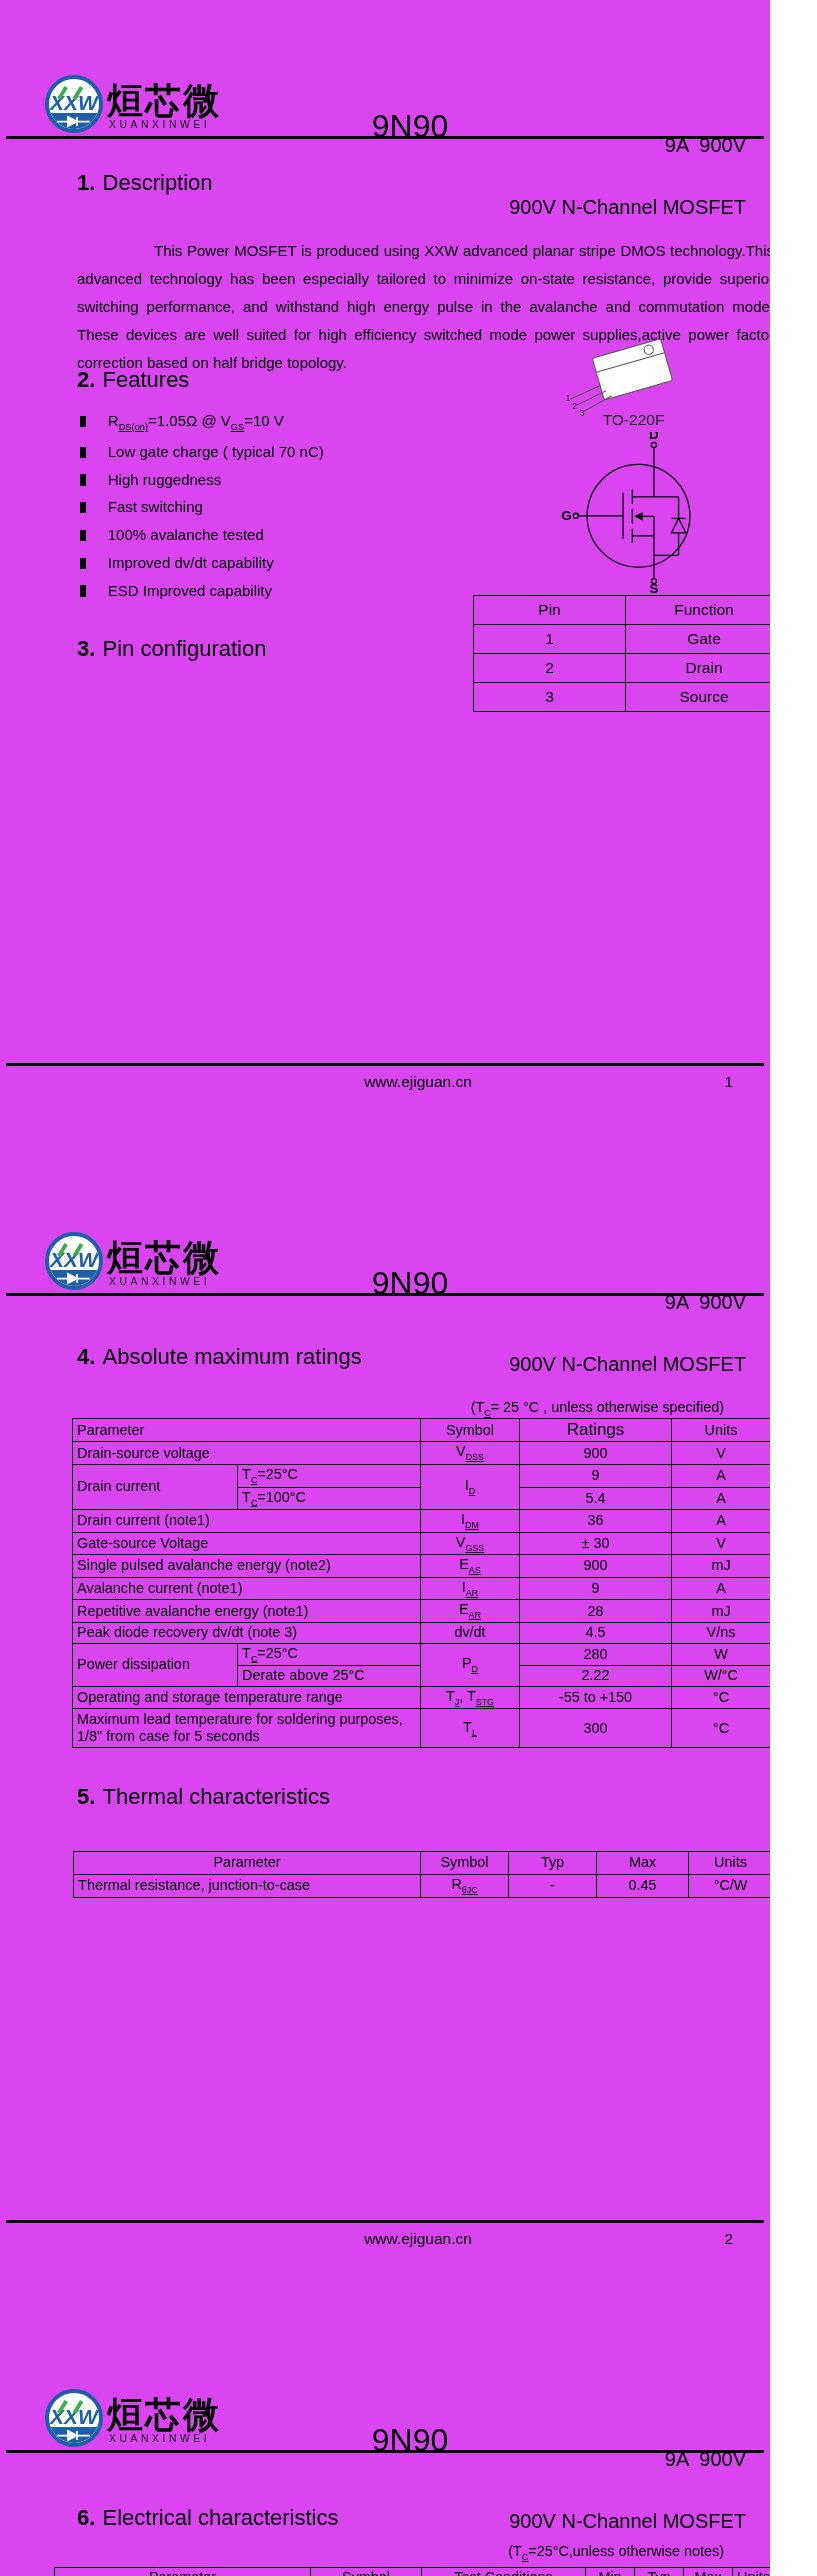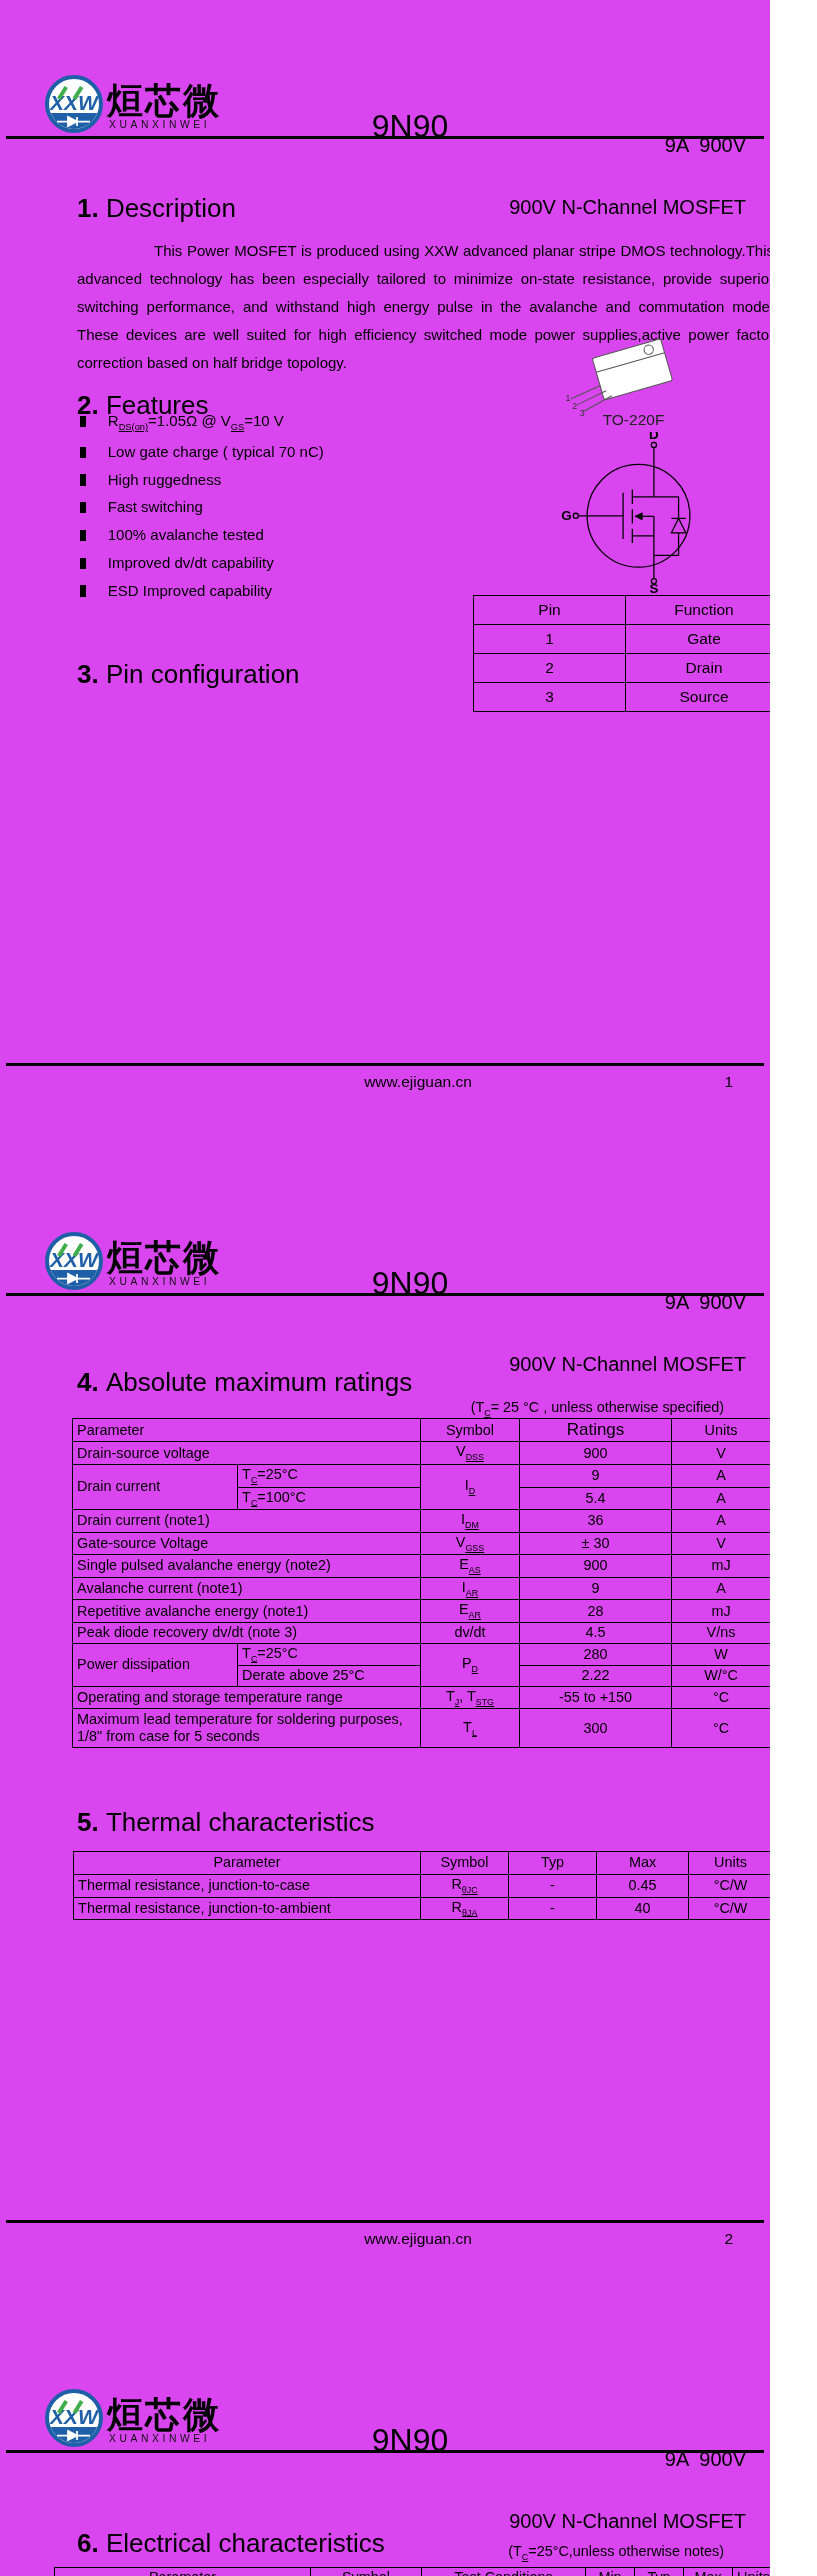--- a/index.html
+++ b/index.html
@@ -13,21 +13,21 @@
   .logo-zh { position:absolute; left:63px; top:3.1px; font-size:36px; font-weight:bold; letter-spacing:2.1px; white-space:nowrap; }
   .logo-en { position:absolute; left:65px; top:45px; font-size:10.3px; letter-spacing:3.6px; color:#111; white-space:nowrap; }
   .part-number { position:absolute; left:289px; top:108px; width:242px; text-align:center; font-size:32px; }
   .hdr-right { position:absolute; right:24px; top:94px; text-align:right; font-size:20px; line-height:20.6px; white-space:pre; }
   .hdr-rule { position:absolute; left:6.2px; right:6.2px; top:136px; height:2.6px; background:#000; }
   .ftr-rule { position:absolute; left:6.2px; right:6.2px; top:1063px; height:2.6px; background:#000; }
   .ftr-site { position:absolute; left:52px; width:732px; top:1073px; text-align:center; font-size:15.5px; }
   .ftr-num  { position:absolute; right:37px; top:1073px; font-size:15.5px; }
 
   
-  .sec-title { position:absolute; font-size:26px; white-space:nowrap;margin-top:23px; }
+  .sec-title { position:absolute; font-size:22px; white-space:nowrap; }
   .sec-title .num { font-weight:bold; }
   .sec-title .lbl { margin-left:7.2px; }
   sub { font-size:62%;text-decoration:underline; }
   .desc-body { position:absolute; left:77px; top:197px; width:697px; font-size:15px; line-height:28px; text-align:justify; text-indent:77px;margin-top:40px; }
   .features { position:absolute; left:80px; top:412px; list-style:none; margin:0; padding:0; }
   .features li { margin-bottom:10.8px; font-size:15px; white-space:nowrap; }
   .features li::before { content:""; display:inline-block; width:6.2px; height:11.3px; background:#000; margin-right:21.6px; vertical-align:-1px; }
   .pkg-label { position:absolute; left:577px; top:411px; width:113px; text-align:center; font-size:15.5px; color:#222; }
   .cond-note { position:absolute; right:46px; text-align:right; font-size:14.4px; }
 
@@ -323,27 +323,20 @@
       <th>Max</th>
       <th>Units</th>
     </tr>
     <tr class="h40">
       <td class="l">Thermal resistance, junction-to-case</td>
       <td>R<sub>θJC</sub></td>
       <td>-</td>
       <td>0.45</td>
       <td>°C/W</td>
     </tr>
-    <tr class="h40">
-      <td class="l">Thermal resistance, junction-to-ambient</td>
-      <td>R<sub>θJA</sub></td>
-      <td>-</td>
-      <td>40</td>
-      <td>°C/W</td>
-    </tr>
   </tbody>
     </table>
 
   <div class="ftr-rule"></div>
   <div class="ftr-site">www.ejiguan.cn</div>
   <div class="ftr-num">2</div>
 </div>
 
 <div class="page">
 

